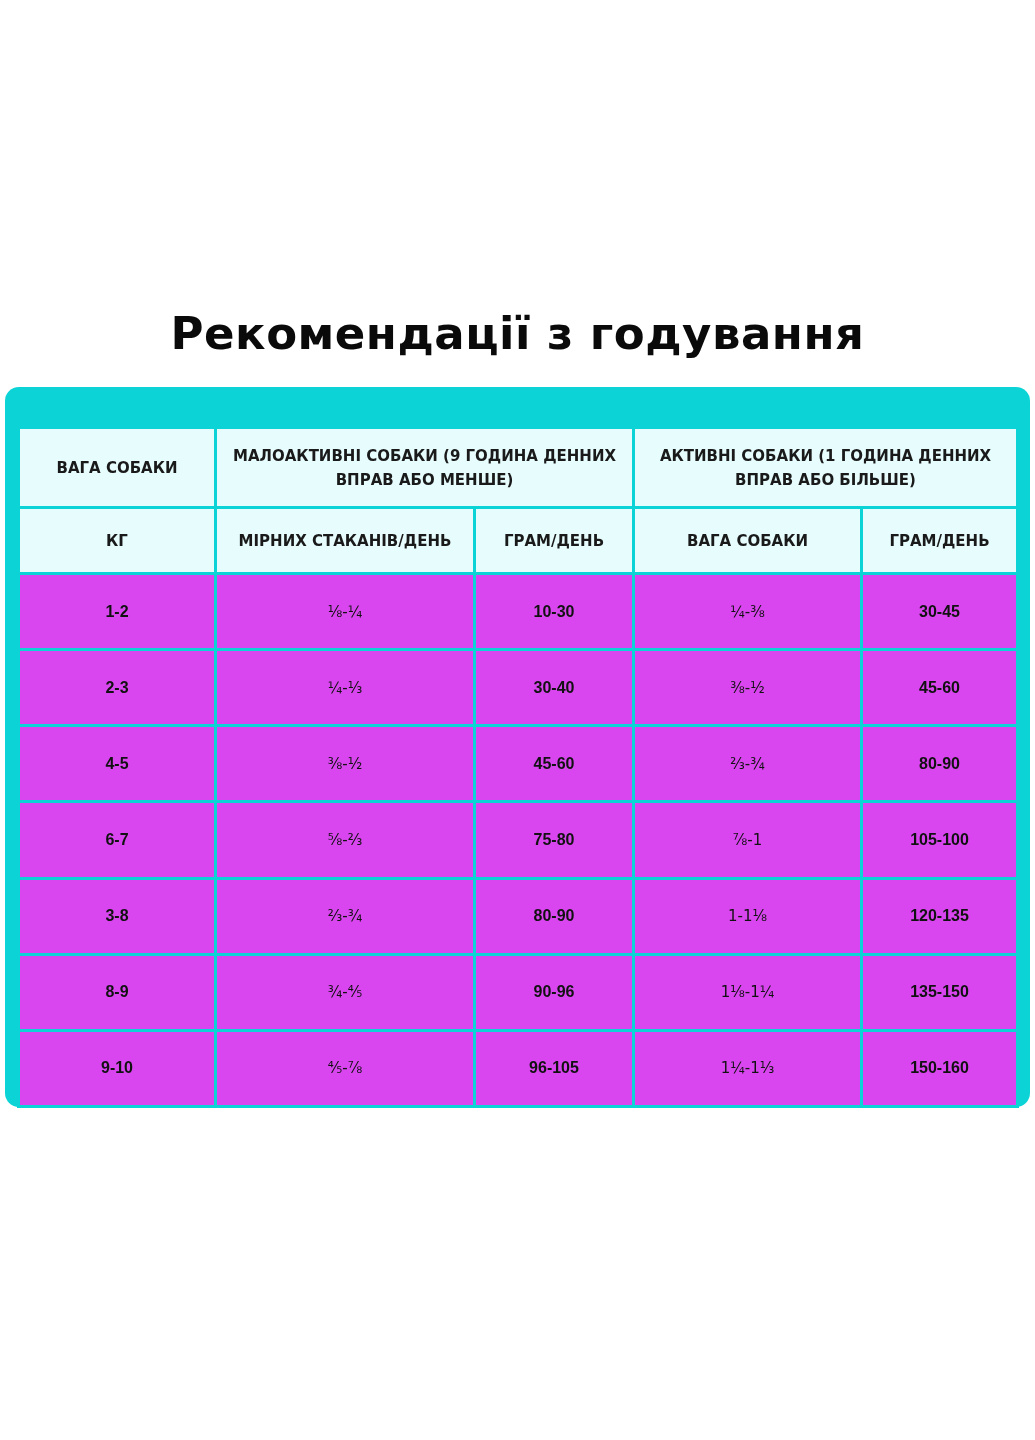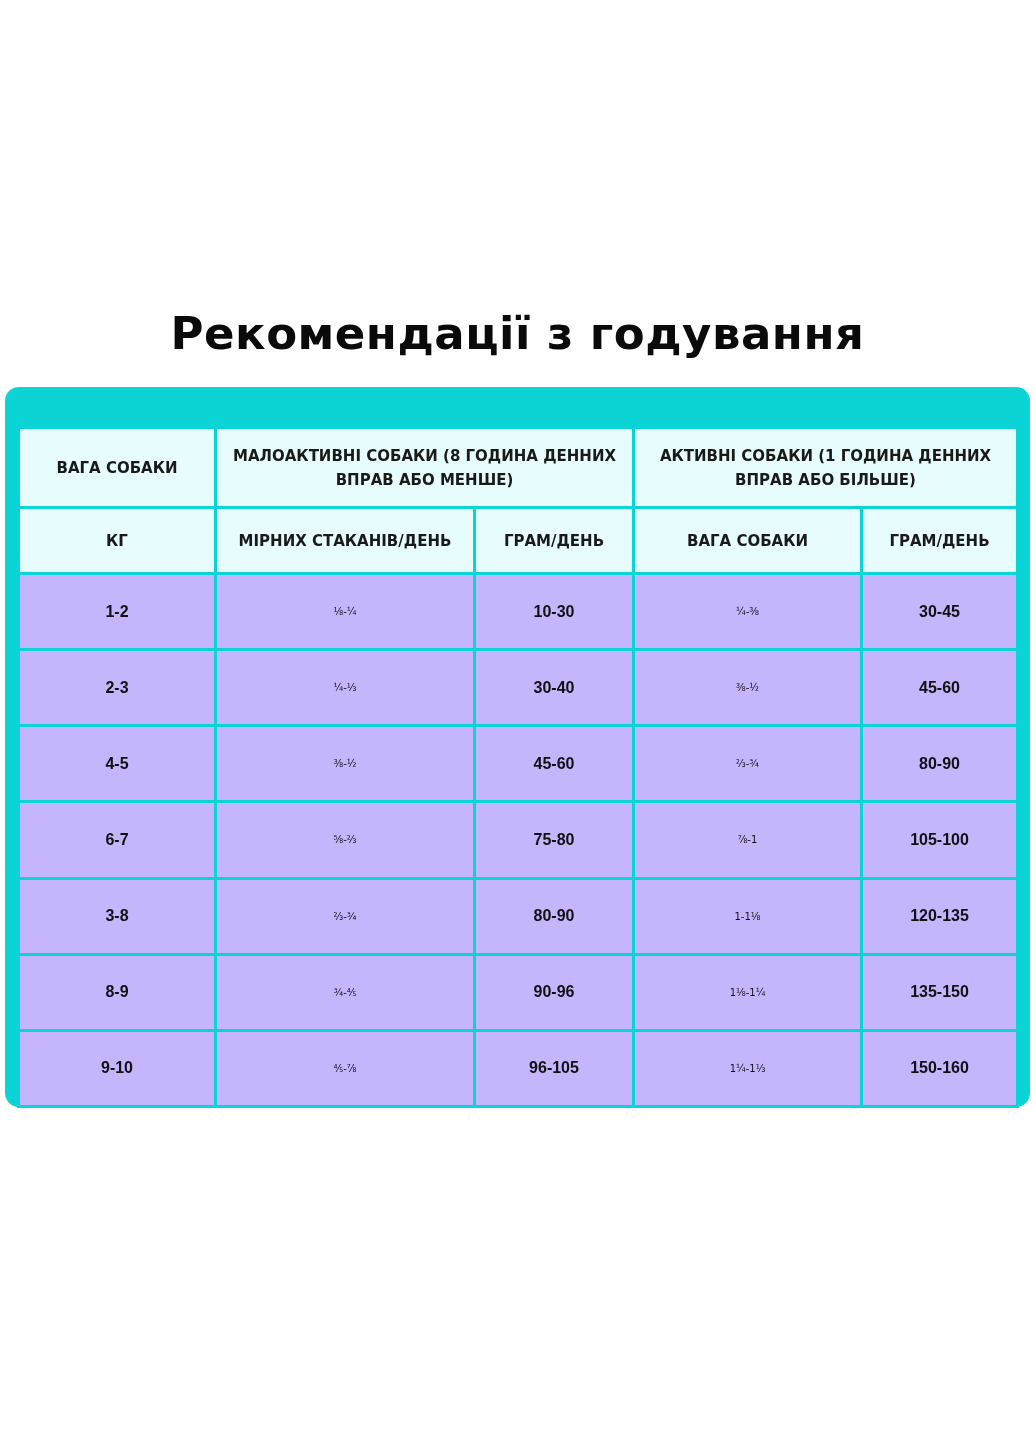--- a/index.html
+++ b/index.html
@@ -21,43 +21,43 @@
   table.feed td, table.feed th {
     border: 3px solid #0CD4D6; text-align: center; vertical-align: middle;
     padding: 0 6px;
   }
   table.feed th {
     background: #E6FCFD; font-weight: bold; font-size: 15px; color: #1a1a1a;
     font-family: "DejaVu Sans", sans-serif; line-height: 24px;
   }
   tr.h1 th { height: 77px; }
   tr.h2 th { height: 63px; }
-  table.feed td { background: #c4b5fd; height: 56px; }
+  table.feed td { background: #d946ef; height: 56px; }
   td.num { font-weight: bold; font-size: 16px; font-family: "Liberation Sans", sans-serif; color: #111; }
-  td.frac { font-size: 10px; font-family: "DejaVu Sans", sans-serif; color: #111; }
+  td.frac { font-size: 15px; font-family: "DejaVu Sans", sans-serif; color: #111; }
 </style>
 </head>
 <body>
 
 <div class="title">Рекомендації з годування</div>
 
 <div class="frame"></div>
 
 <table class="feed">
   <colgroup>
     <col style="width:197px">
     <col style="width:259px">
     <col style="width:159px">
     <col style="width:228px">
     <col style="width:156px">
   </colgroup>
   <thead>
     <tr class="h1">
       <th>ВАГА СОБАКИ</th>
-      <th colspan="2">МАЛОАКТИВНІ СОБАКИ (8 ГОДИНА ДЕННИХ ВПРАВ АБО МЕНШЕ)</th>
+      <th colspan="2">МАЛОАКТИВНІ СОБАКИ (9 ГОДИНА ДЕННИХ ВПРАВ АБО МЕНШЕ)</th>
       <th colspan="2">АКТИВНІ СОБАКИ (1 ГОДИНА ДЕННИХ ВПРАВ АБО БІЛЬШЕ)</th>
     </tr>
     <tr class="h2">
       <th>КГ</th>
       <th>МІРНИХ СТАКАНІВ/ДЕНЬ</th>
       <th>ГРАМ/ДЕНЬ</th>
       <th>ВАГА СОБАКИ</th>
       <th>ГРАМ/ДЕНЬ</th>
     </tr>
   </thead>

